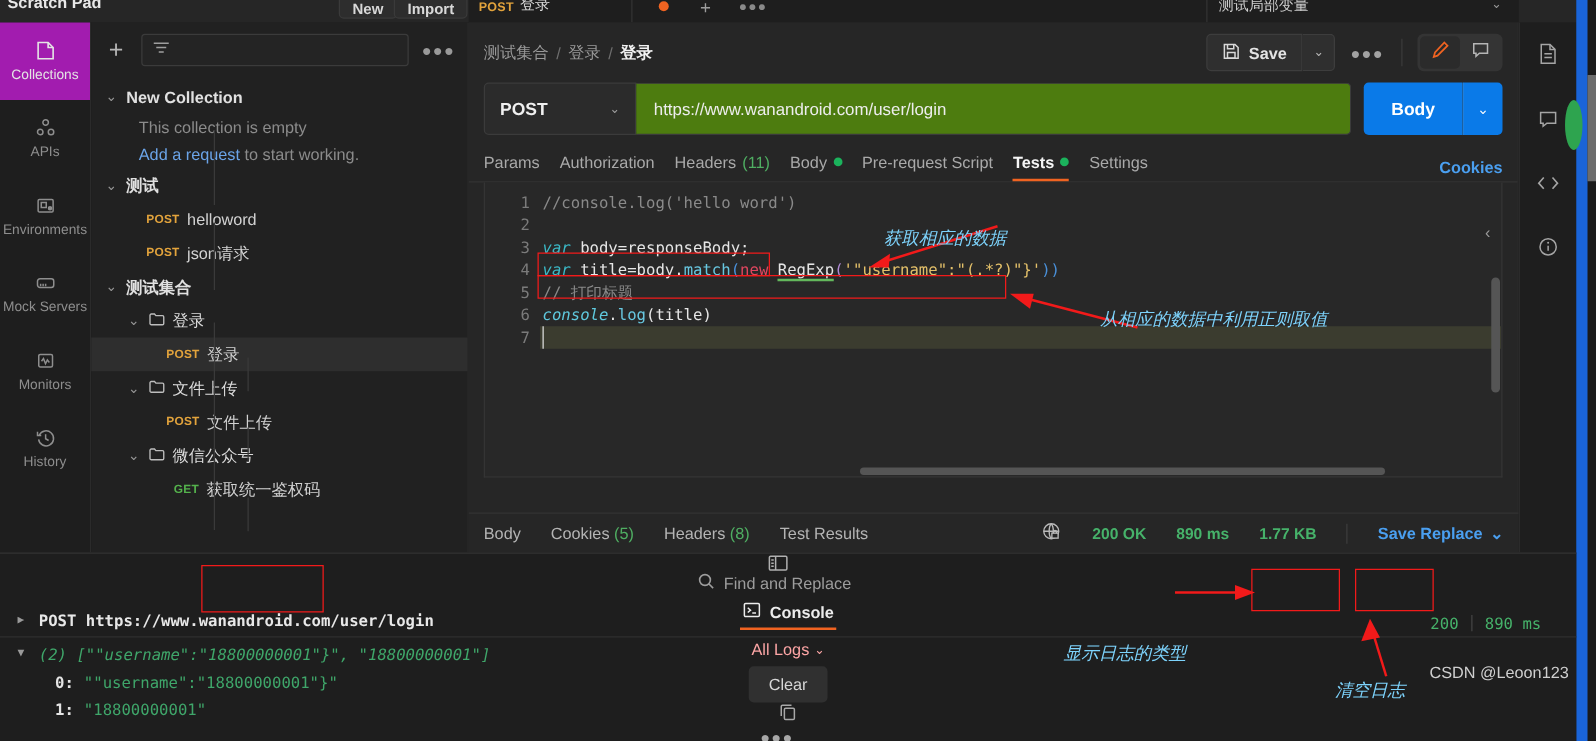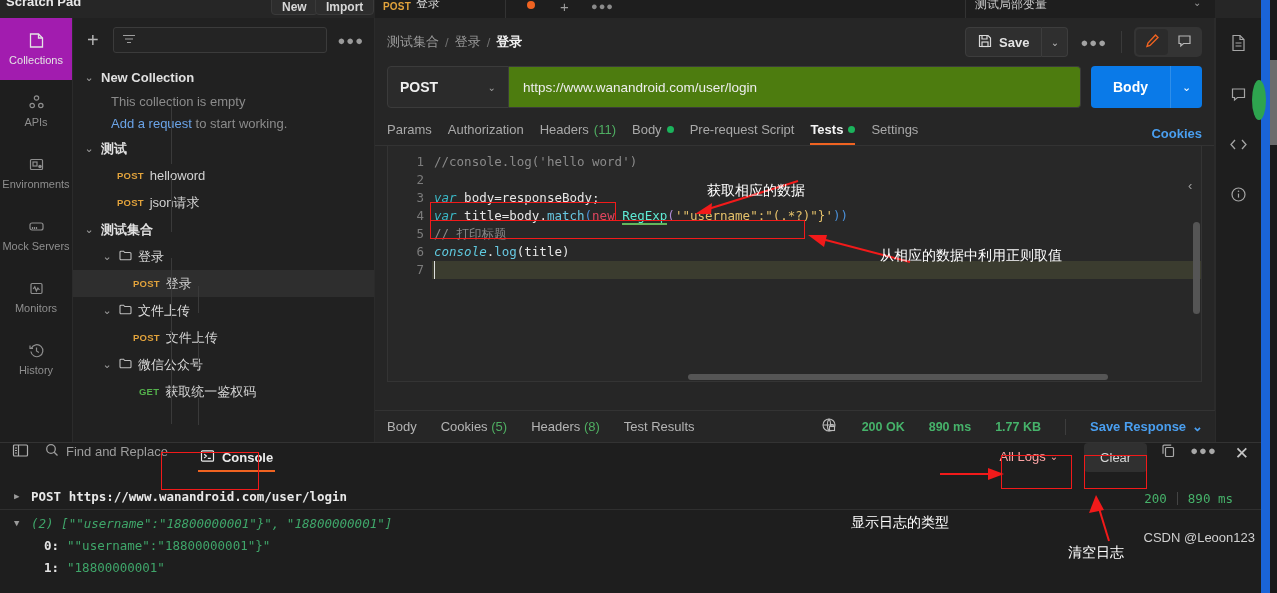--- a/index.html
+++ b/index.html
@@ -127,21 +127,21 @@
   .gutter div { height: 18px; line-height: 18px; }
   .code { position: absolute; left: 46px; top: 7px; right: 0; }
   .ln { height: 18px; line-height: 18px; white-space: pre; }
   .cur-line { position: absolute; left: 0; right: 0; top: 115px; height: 18px; background: #3b3c2f; }
   .caret { position: absolute; left: 46px; top: 115px; width: 1px; height: 18px; background: #ddd; }
   .k-comment { color: #8a8a8a; }
   .k-var { color: #3bb9c7; font-style: italic; }
   .k-plain { color: #e6e6e6; }
   .k-new { color: #e0465f; }
   .k-fn { color: #68c7e0; }
-  .k-regexp { color: #5eead4; border-bottom: 2px solid #63b85c; }
+  .k-regexp { color: #e5e5e5; border-bottom: 2px solid #63b85c; }
   .k-str { color: #e3c06a; }
   .k-paren { color: #4a90d9; }
   .k-paren2 { color: #b08ad6; }
   .k-obj { color: #5fc9de; font-style: italic; }
   .ed-scroll-v { position: absolute; right: 1px; top: 76px; width: 7px; height: 92px;
     background: #555; border-radius: 4px; }
   .ed-scroll-h { position: absolute; left: 300px; bottom: 1px; height: 6px; width: 420px;
     background: #555; border-radius: 4px; }
   .collapse-arrow { position: absolute; left: 1188px; top: 178px; color: #9b9b9b; font-size: 13px; }
 
@@ -164,21 +164,21 @@
     background: #1a1a1a; }
   .scroll-thumb-blue { position: absolute; left: 1261px; top: 0; width: 9px; height: 593px;
     background: #1a64d8; }
   .scroll-gray { position: absolute; left: 1270px; top: 60px; width: 7px; height: 85px; background: #6c6c6c; }
   .green-blob { position: absolute; left: 1252px; top: 80px; width: 14px; height: 40px;
     background: #2ea44f; border-radius: 50%; }
 
   
   .console { position: absolute; left: 0; top: 442px; width: 1261px; height: 151px;
     background: #1e1e1e; border-top: 1px solid #333; }
-  .ctools { display: flex; align-items: flex-start; height: 42px; padding: 0 12px; gap: 0; }
+  .ctools { display: flex; align-items: center; height: 42px; padding: 0 12px; gap: 0; flex-direction: column; }
   .cicon { color: #b0b0b0; margin-right: 16px; cursor: pointer; display:flex; }
   .findrep { display: flex; align-items: center; gap: 7px; color: #9d9d9d; font-size: 13px;
     margin-right: 22px; cursor: pointer; }
   .console-tab { position: relative; display: flex; align-items: center; gap: 7px;
     color: #ececec; font-size: 13px; font-weight: bold; padding: 6px 10px 8px 10px; cursor: pointer; }
   .console-tab::after { content:""; position:absolute; left:8px; right:8px; bottom:2px;
     height:2px; background:#f06321; }
   .cspacer { flex: 1; }
   .alllogs { display: flex; align-items: center; gap: 4px; color: #fca5a5; font-size: 13px;
     padding: 6px 10px; cursor: pointer; }
@@ -194,21 +194,21 @@
   .log-url { color: #e8e8e8; font-weight: bold; }
   .logdiv { height: 1px; background: #2f2f2f; margin: 2px 0; }
   .log-green { color: #3fa66a; }
   .log-it { font-style: italic; }
   .log-idx { color: #e4e4e4; font-weight: bold; }
   .log-right { position: absolute; right: 28px; top: 48px; font-family: "DejaVu Sans Mono", monospace;
     font-size: 12.5px; color: #46b26a; display: flex; align-items: center; gap: 10px; }
   .log-right .sepv { width: 1px; height: 13px; background: #444; }
 
   
-  .anno { position: absolute; color: #ffffff; font-size: 14px; white-space: nowrap; }
+  .anno { position: absolute; color: #7dd3fc; font-size: 14px; white-space: nowrap; font-style: italic; }
   .redbox { position: absolute; border: 1px solid #f21a1a; pointer-events: none; }
   svg.arrow { position: absolute; overflow: visible; }
   .watermark { position: absolute; right: 22px; bottom: 4px; color: #cfcfcf; font-size: 13px; }
 </style>
 </head>
 <body>
 
 <div class="app">
 
   <div class="top-strip">
@@ -506,21 +506,21 @@
           <path d="M2 8h12M8 2c2.2 2.3 2.2 9.7 0 12M8 2C5.8 4.3 5.8 11.7 8 14"></path>
         <rect x="8.5" y="9.5" width="5" height="4" fill="#262626"></rect>
           <path d="M9.8 9.5V8.6a1.2 1.2 0 0 1 2.4 0v.9"></path>
       </svg>
     </span>
     <span class="stat">200 OK</span>
     <span class="stat">890 ms</span>
     <span class="stat">1.77 KB</span>
     <span class="respsep"></span>
     <span class="saveresp">
-        <span>Save Response</span>
+        <span>Save Replace</span>
         <span>⌄</span>
       </span>
   </div>
 
   <div class="rrail">
     <span class="ri">
       <svg width="17" height="18" viewBox="0 0 17 18" fill="none" stroke="#a5a5a5" stroke-width="1.2">
         <path d="M3 1.5h7l4 4v11H3z"></path>
           <path d="M10 1.5v4h4"></path>
           <path d="M5.5 9h6M5.5 12h6"></path>

